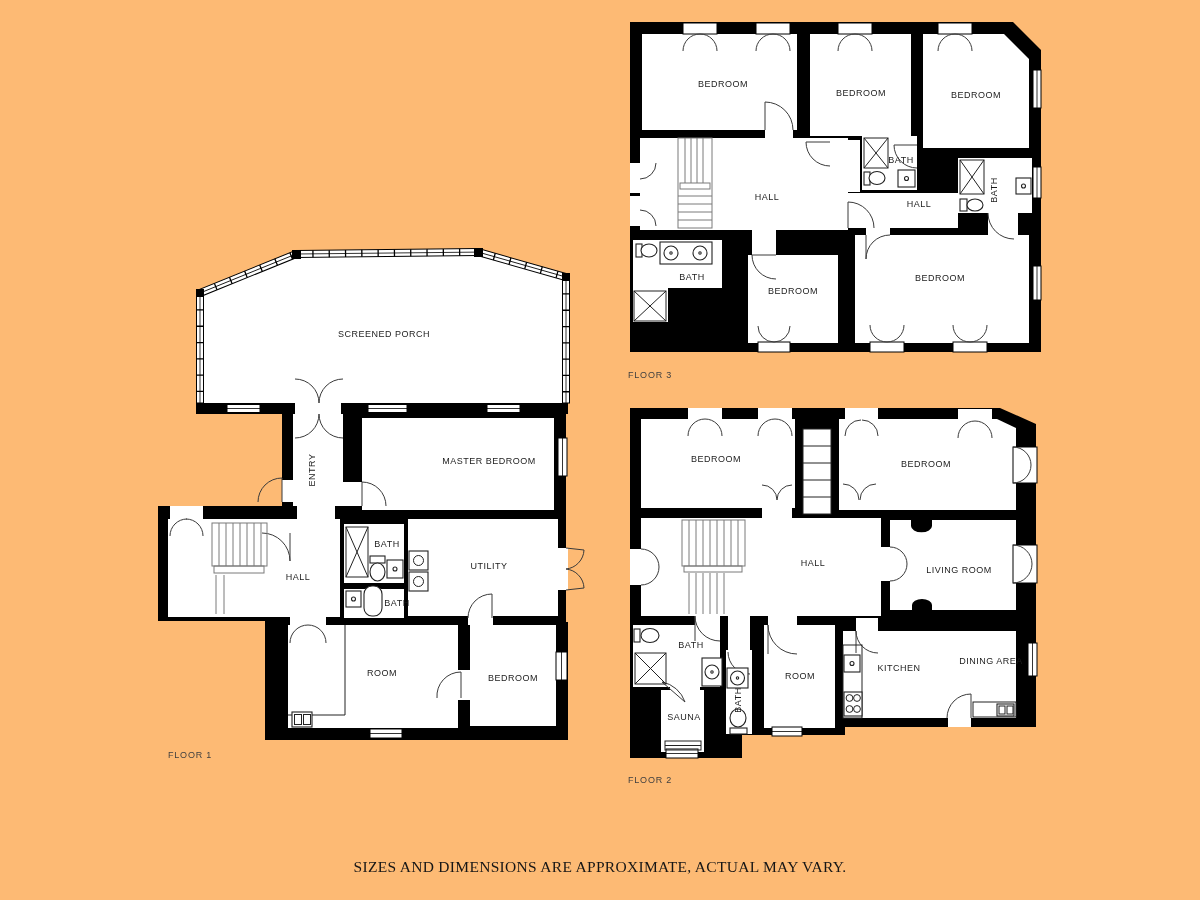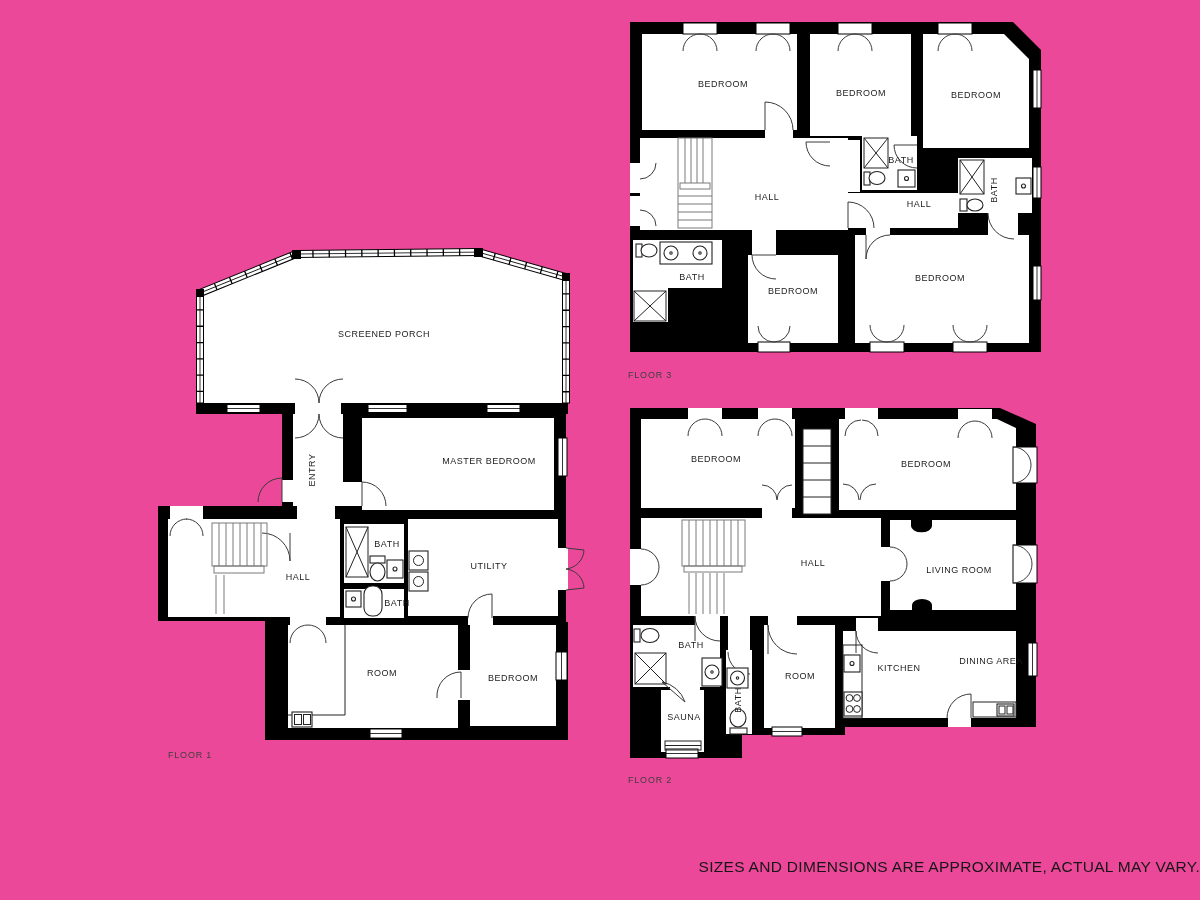--- a/index.html
+++ b/index.html
@@ -1,33 +1,33 @@
 <!DOCTYPE html>
 <html><head>
 <meta charset="utf-8">
 <style>
   html,body{margin:0;padding:0;background:#ffffff;}
-  .canvas{position:relative;width:1200px;height:900px;background:#ec4899;overflow:hidden;
+  .canvas{position:relative;width:1200px;height:900px;background:#fdba74;overflow:hidden;
           font-family:"Liberation Sans",sans-serif;}
   svg{position:absolute;left:0;top:0;}
   .blk{fill:#000000;stroke:none;}
   .w{fill:#ffffff;stroke:none;}
   .wl{fill:#ffffff;stroke:#000000;stroke-width:1;}
   .cl{stroke:#000000;stroke-width:.8;}
   .dr{fill:none;stroke:#3a3a3a;stroke-width:1;}
   .fx{fill:#ffffff;stroke:#222222;stroke-width:1.1;}
   .tn{fill:none;stroke:#222222;stroke-width:1;}
   .st{fill:none;stroke:#7a7a7a;stroke-width:1;}
   .pbf{fill:#ffffff;stroke:none;}
   .pbt{stroke:#000000;stroke-width:7;stroke-dasharray:1.3 15;fill:none;}
   .pbo{fill:none;stroke:#000000;stroke-width:1;}
   .rlabel{font-size:9px;letter-spacing:.5px;fill:#1c1c1c;text-anchor:middle;}
   .flabel{font-size:9px;letter-spacing:.8px;fill:#3f3f3f;text-anchor:start;}
-  .disclaimer{position:absolute;left:0;right:0;top:858px;text-align:right;
-              font-size:15.5px;letter-spacing:.3px;color:#161616;}
+  .disclaimer{position:absolute;left:0;right:0;top:858px;text-align:center;
+              font-size:15.5px;letter-spacing:.3px;color:#161616;font-family:Liberation Serif, serif;}
 </style>
 </head>
 <body>
 
 <div class="canvas">
 <svg width="1200" height="900" viewBox="0 0 1200 900">
 
   <g>
     <path class="blk" d="M630,22 L1013,22 L1041,50 L1041,352 L630,352 Z"></path>
 

